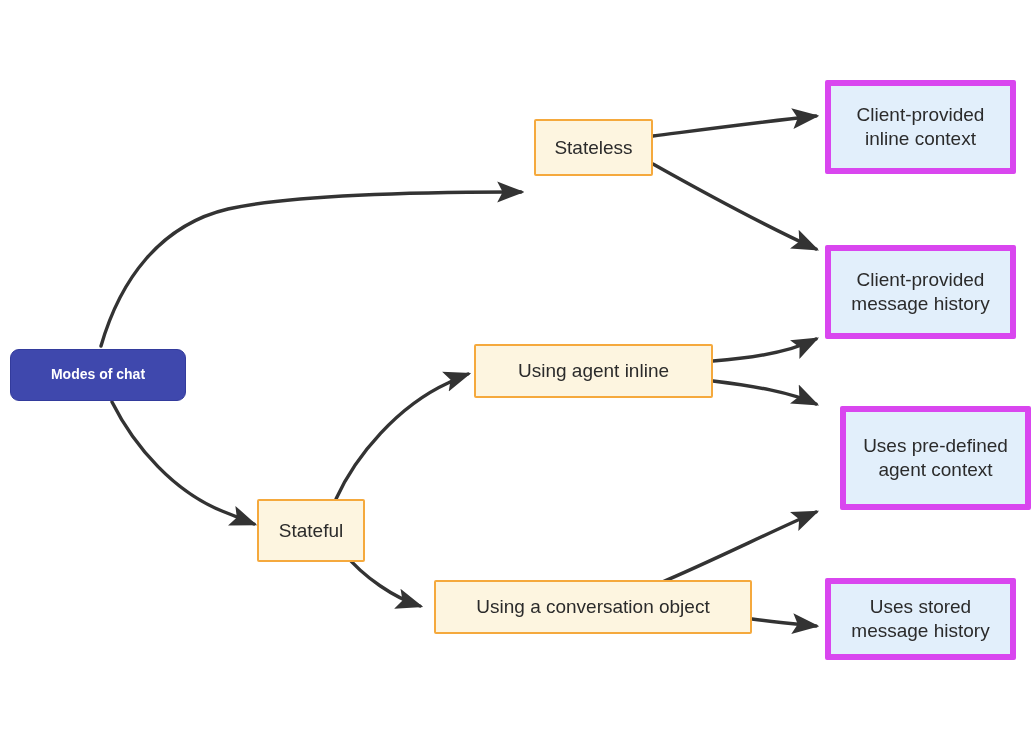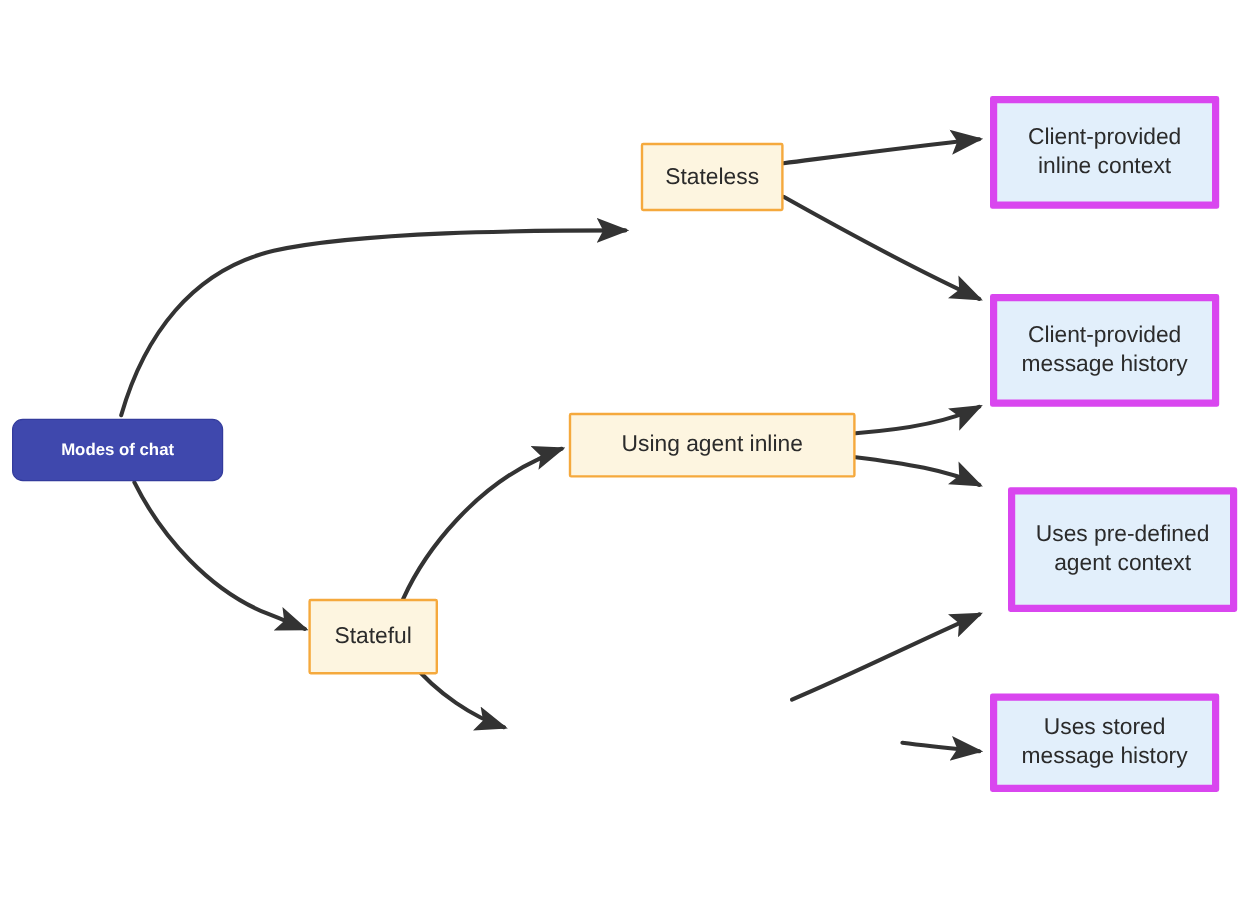--- a/index.html
+++ b/index.html
@@ -115,20 +115,23 @@
   </div>
 
   <div class="node mid" style="left:257px; top:499px; width:108px; height:63px;">
     <span class="node-label">Stateful</span>
   </div>
 
   <div class="node mid" style="left:474px; top:344px; width:239px; height:54px;">
     <span class="node-label">Using agent inline</span>
   </div>
 
+  <div class="node mid" style="left:434px; top:580px; width:318px; height:54px;">
+    <span class="node-label">Using a conversation object</span>
+  </div>
 
   <div class="node outcome" style="left:825px; top:80px; width:191px; height:94px;">
     <span class="node-label">Client-provided
 inline context</span>
   </div>
 
   <div class="node outcome" style="left:825px; top:245px; width:191px; height:94px;">
     <span class="node-label">Client-provided
 message history</span>
   </div>

